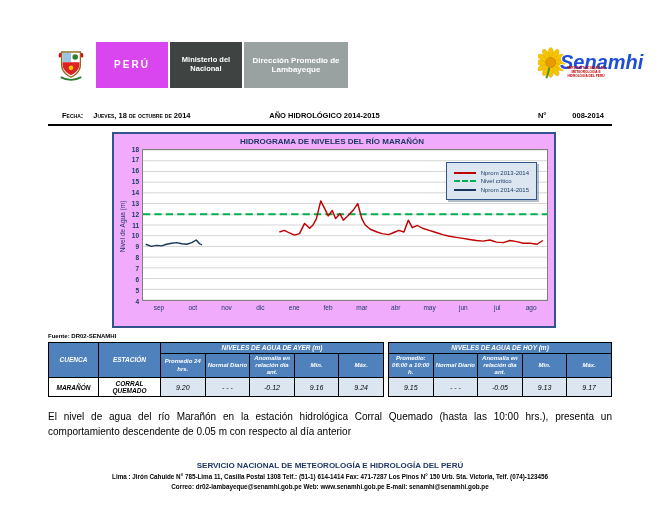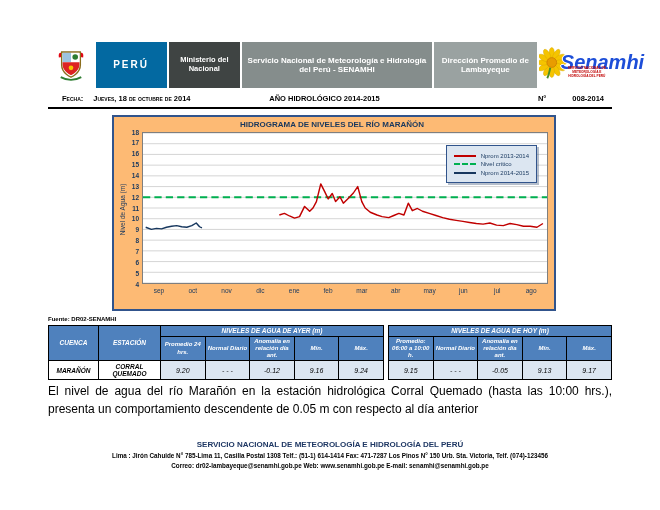--- a/index.html
+++ b/index.html
@@ -5,42 +5,42 @@
   * { box-sizing: border-box; margin: 0; padding: 0; }
   html,body { width: 660px; height: 510px; background: #fff; overflow: hidden;
               font-family: "Liberation Sans", sans-serif; color: #000; }
   .page { position: relative; width: 660px; height: 510px; padding: 42px 48px 0 48px; }
 
   
   .hdr { display: flex; height: 46px; align-items: stretch; }
   .hdr .box { display: flex; align-items: center; justify-content: center; text-align: center;
               color: #fff; font-weight: bold; margin-right: 2px; line-height: 1.15; }
   .emblem-box { width: 46px; background: #fff; display: flex; align-items: center; justify-content: center; }
-  .peru-box { width: 72px; background: #0369a1; font-size: 10px; letter-spacing: 2px; }
+  .peru-box { width: 72px; background: #d946ef; font-size: 10px; letter-spacing: 2px; }
   .min-box { width: 72px; background: #3f4443; font-size: 7.5px; }
   .svc-box { width: 192px; background: #858d8c; font-size: 8px; padding: 0 4px; }
   .reg-box { width: 104px; background: #9aa2a1; font-size: 8px; }
   .logo-box { margin-left: auto; width: 72px; background: #fff; position: relative; }
   .senamhi-word { position: absolute; left: 22px; top: 9px; font-style: italic; font-weight: bold;
                   font-size: 20px; color: #1d4ed8;
                   text-shadow: 1px 0 0 #fff, -1px 0 0 #fff, 0 1px 0 #fff, 0 -1px 0 #fff; }
   .senamhi-sub { position: absolute; left: 26px; top: 25px; font-size: 3.2px; color: #c00000;
                  font-weight: bold; width: 44px; line-height: 1.2; }
 
   
-  .infobar { display: flex; align-items: baseline; margin-top: 4px; padding: 2px 8px 4px 14px;
+  .infobar { display: flex; align-items: baseline; margin-top: 21px; padding: 2px 8px 4px 14px;
              border-bottom: 2px solid #000; font-size: 7.5px; font-variant: small-caps; }
   .infobar .lbl { font-weight: bold; }
   .infobar .fecha-val { margin-left: 10px; font-weight: 600; }
   .infobar .year { position: absolute; left: 0; right: 11px; text-align: center; font-weight: bold; }
   .infobar .right { margin-left: auto; display: flex; gap: 26px; font-weight: bold; }
   .infobar { position: relative; }
 
   
-  .chartbox { margin: 6px 0 0 64px; width: 444px; height: 196px; background: #fdba74;
+  .chartbox { margin: 6px 0 0 64px; width: 444px; height: 196px; background: #f0abfc;
               border: 2px solid #31548c; padding: 3px 6px 2px 2px; }
   .chart-title { text-align: center; color: #17375e; font-weight: bold; font-size: 8px;
                  font-variant: small-caps; line-height: 1.25; }
   .chart-main { display: flex; margin-top: 2px; }
   .y-title { width: 11px; position: relative; }
   .y-title span { position: absolute; left: -26px; top: 74px; transform: rotate(-90deg);
                   transform-origin: center; font-size: 6.5px; color: #17375e; white-space: nowrap; width: 64px; text-align: center; }
   .y-ticks { width: 15px; position: relative; height: 152px; }
   .y-ticks span { position: absolute; right: 3px; font-size: 6.5px; color: #17375e; font-weight: bold; }
   .plot-col { flex: 1; }
@@ -65,21 +65,21 @@
        font-size: 6px; text-align: center; padding: 1px 1px; line-height: 1.2; }
   th.grp { font-size: 6.5px; }
   td.spacer-col, th.spacer-col { border-top: none; border-bottom: none; background: #fff; border-left: 1px solid #000; border-right: 1px solid #000; }
   td.name { background: #fff; font-weight: bold; font-style: italic; font-size: 6.5px;
             text-align: center; padding: 2px 0; }
   td.val { background: #dce6f1; font-style: italic; font-size: 7px; text-align: center; padding: 2px 0; }
   col.c-cuenca { width: 50px; } col.c-est { width: 62px; } col.c-sp { width: 5px; } col.c-v { width: auto; }
 
   
   .conc-title { font-size: 8px; font-weight: bold; margin-top: 4px; font-variant: small-caps; }
-  .conc-body { font-size: 12px; margin-top: 2px; line-height: 1.5; text-align: justify; }
+  .conc-body { font-size: 10px; margin-top: 12px; line-height: 1.5; text-align: justify; }
 
   
   .footer { margin-top: 22px; text-align: center; }
   .footer .f-title { color: #1f3864; font-weight: bold; font-size: 8px; font-variant: small-caps; }
   .footer .f-line { font-size: 6.3px; font-weight: bold; margin-top: 3px; }
 </style>
 </head>
 <body>
 
 <div class="page">
@@ -93,21 +93,20 @@
         <rect x="6" y="5" width="9" height="10" fill="#9cc3e0"></rect>
         <rect x="15" y="5" width="9" height="10" fill="#ffffff"></rect>
         <circle cx="19.5" cy="9.5" r="3" fill="#2e7d32"></circle>
         <path d="M6 15 h18 v3 c0 7 -9 11 -9 11 C15 29 6 25 6 18 Z" fill="#d22"></path>
         <circle cx="15" cy="21" r="2.5" fill="#f5c400"></circle>
         <path d="M4 31 Q15 37 26 31" stroke="#2e7d32" stroke-width="2" fill="none"></path>
       </svg>
     </div>
     <div class="box peru-box">PERÚ</div>
     <div class="box min-box">Ministerio del Nacional</div>
-    <div class="box svc-box">Servicio Nacional de Meteorología e Hidrología del Perú - SENAMHI</div>
     <div class="box reg-box">Dirección Promedio de Lambayeque</div>
     <div class="box logo-box">
       <svg width="30" height="34" viewBox="0 0 40 44" style="position:absolute;left:0;top:5px;">
         <g id="petals">
             <ellipse cx="17" cy="8" rx="3.6" ry="8" fill="#f5c400" stroke="#d9a800" stroke-width=".6" transform="rotate(0 17 20)"></ellipse>
             <ellipse cx="17" cy="8" rx="3.6" ry="8" fill="#f5c400" stroke="#d9a800" stroke-width=".6" transform="rotate(30 17 20)"></ellipse>
             <ellipse cx="17" cy="8" rx="3.6" ry="8" fill="#f5c400" stroke="#d9a800" stroke-width=".6" transform="rotate(60 17 20)"></ellipse>
             <ellipse cx="17" cy="8" rx="3.6" ry="8" fill="#f5c400" stroke="#d9a800" stroke-width=".6" transform="rotate(90 17 20)"></ellipse>
             <ellipse cx="17" cy="8" rx="3.6" ry="8" fill="#f5c400" stroke="#d9a800" stroke-width=".6" transform="rotate(120 17 20)"></ellipse>
             <ellipse cx="17" cy="8" rx="3.6" ry="8" fill="#f5c400" stroke="#d9a800" stroke-width=".6" transform="rotate(150 17 20)"></ellipse>

